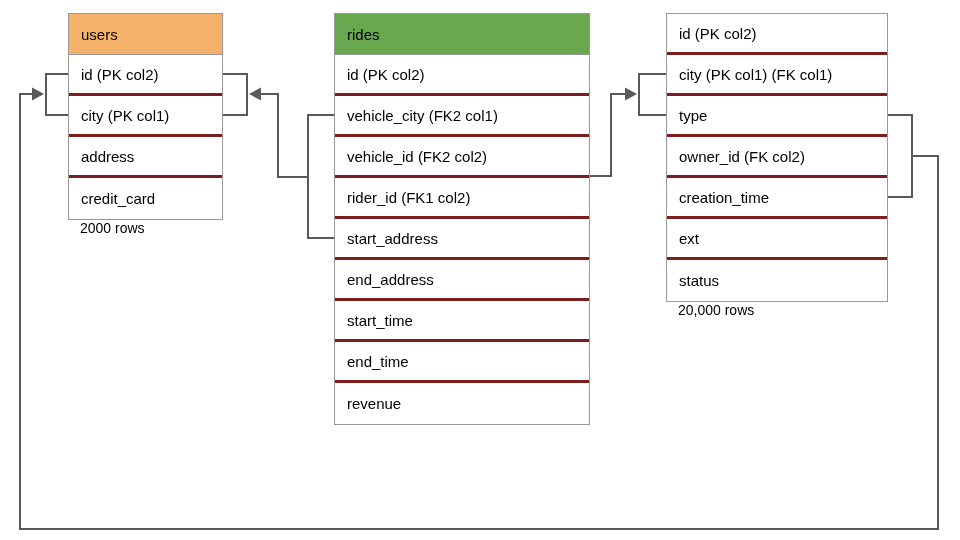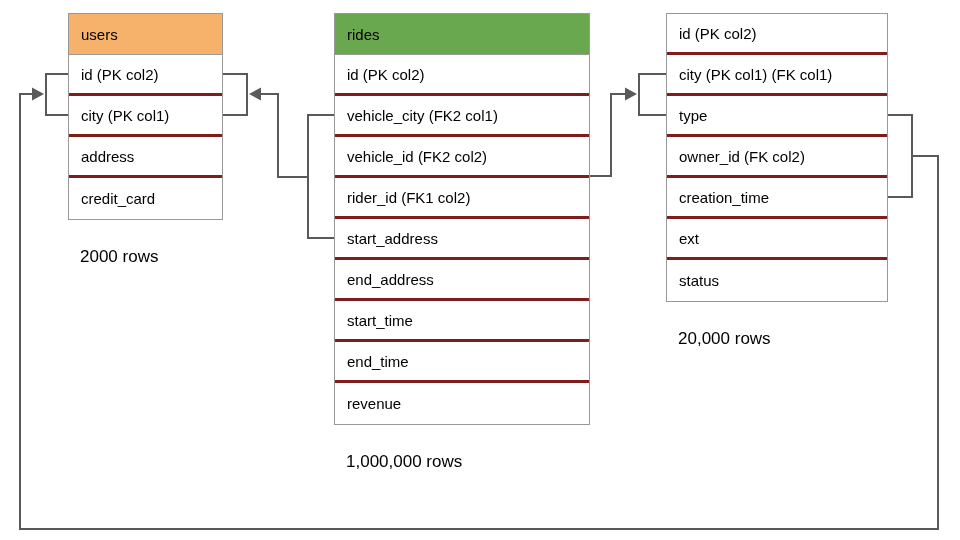--- a/index.html
+++ b/index.html
@@ -40,23 +40,23 @@
     height: 41px;
     display: flex; align-items: center;
     padding-left: 12px;
     font-size: 15px;
     background: #ffffff;
     border-bottom: 3px solid #7f1d1d;
     white-space: nowrap;
   }
   .rows .table-row:last-child { border-bottom: none; }
   .row-count {
-    margin-top: 27px;
+    margin-top: 0;
     padding-left: 12px;
-    font-size: 17px;
+    font-size: 14px;
     color: #000000;
   }
 </style>
 </head>
 <body>
 
 <div class="canvas">
 
   <svg class="connectors" viewBox="0 0 960 540">
     <g fill="none" stroke-width="2" stroke="#595959">
@@ -116,21 +116,20 @@
 
           <div class="table-row">end_address</div>
 
           <div class="table-row">start_time</div>
 
           <div class="table-row">end_time</div>
 
           <div class="table-row">revenue</div>
         </div>
     </div>
-    <div class="row-count">1,000,000 rows</div>
   </div>
 
   <div class="table-wrap pos-vehicles">
     <div class="table-box">
       <div class="rows">
 
           <div class="table-row">id (PK col2)</div>
 
           <div class="table-row">city (PK col1) (FK col1)</div>
 

